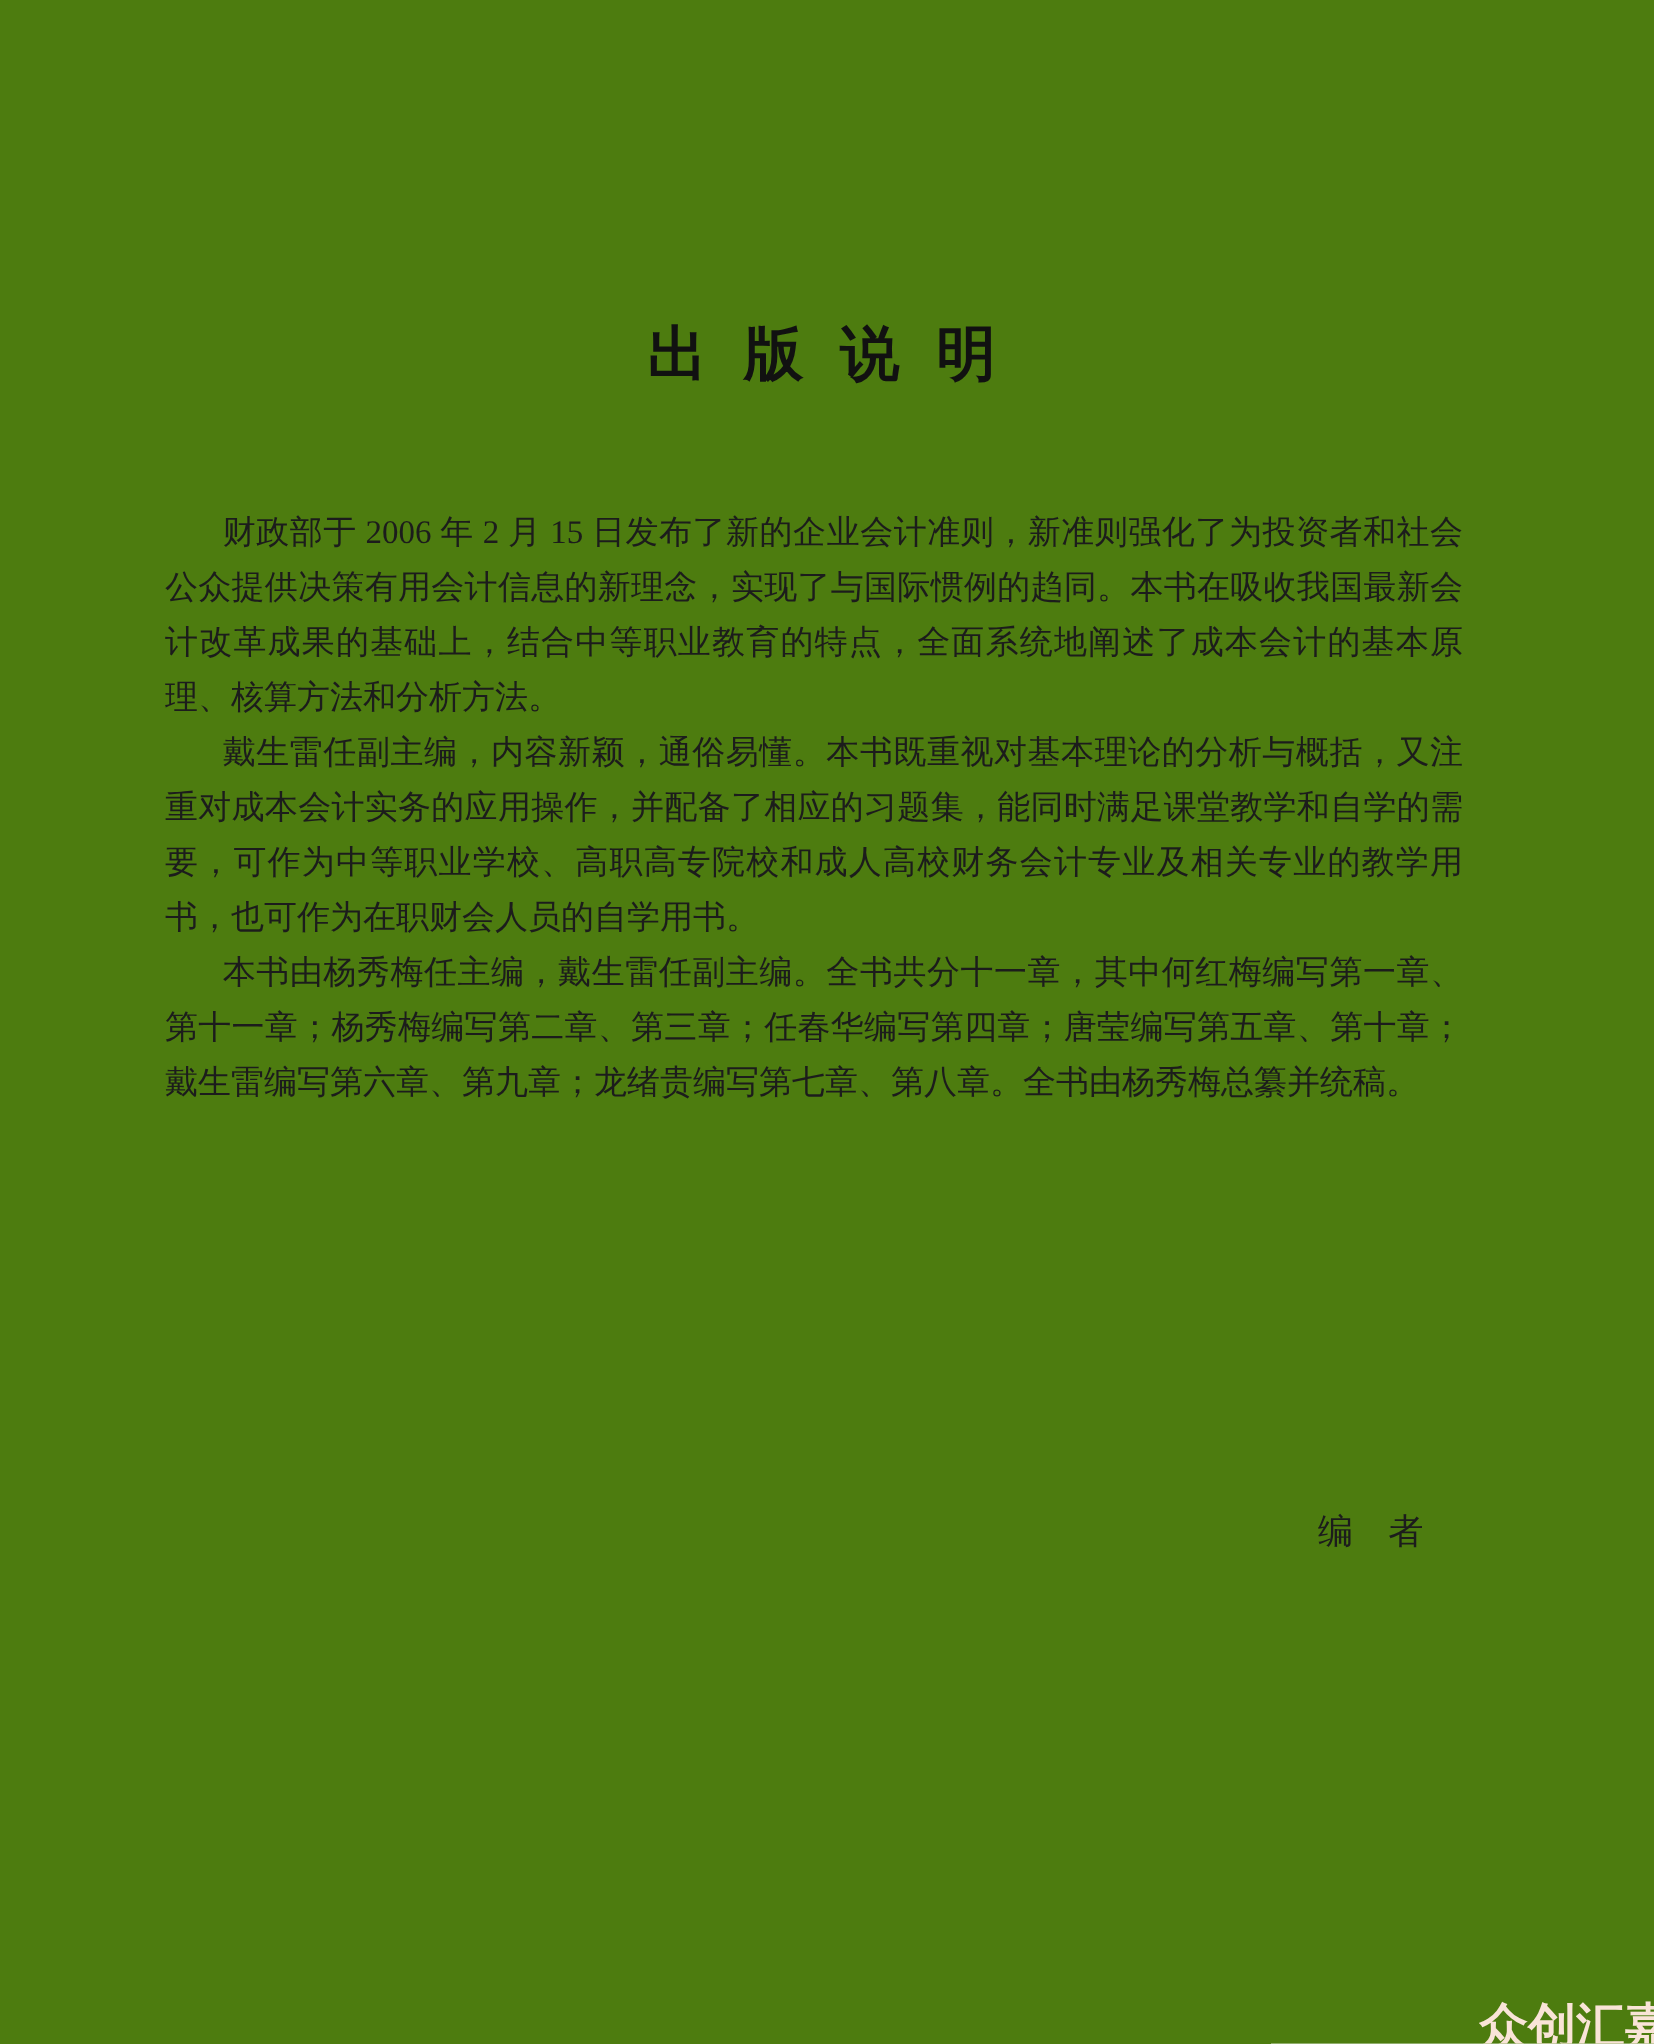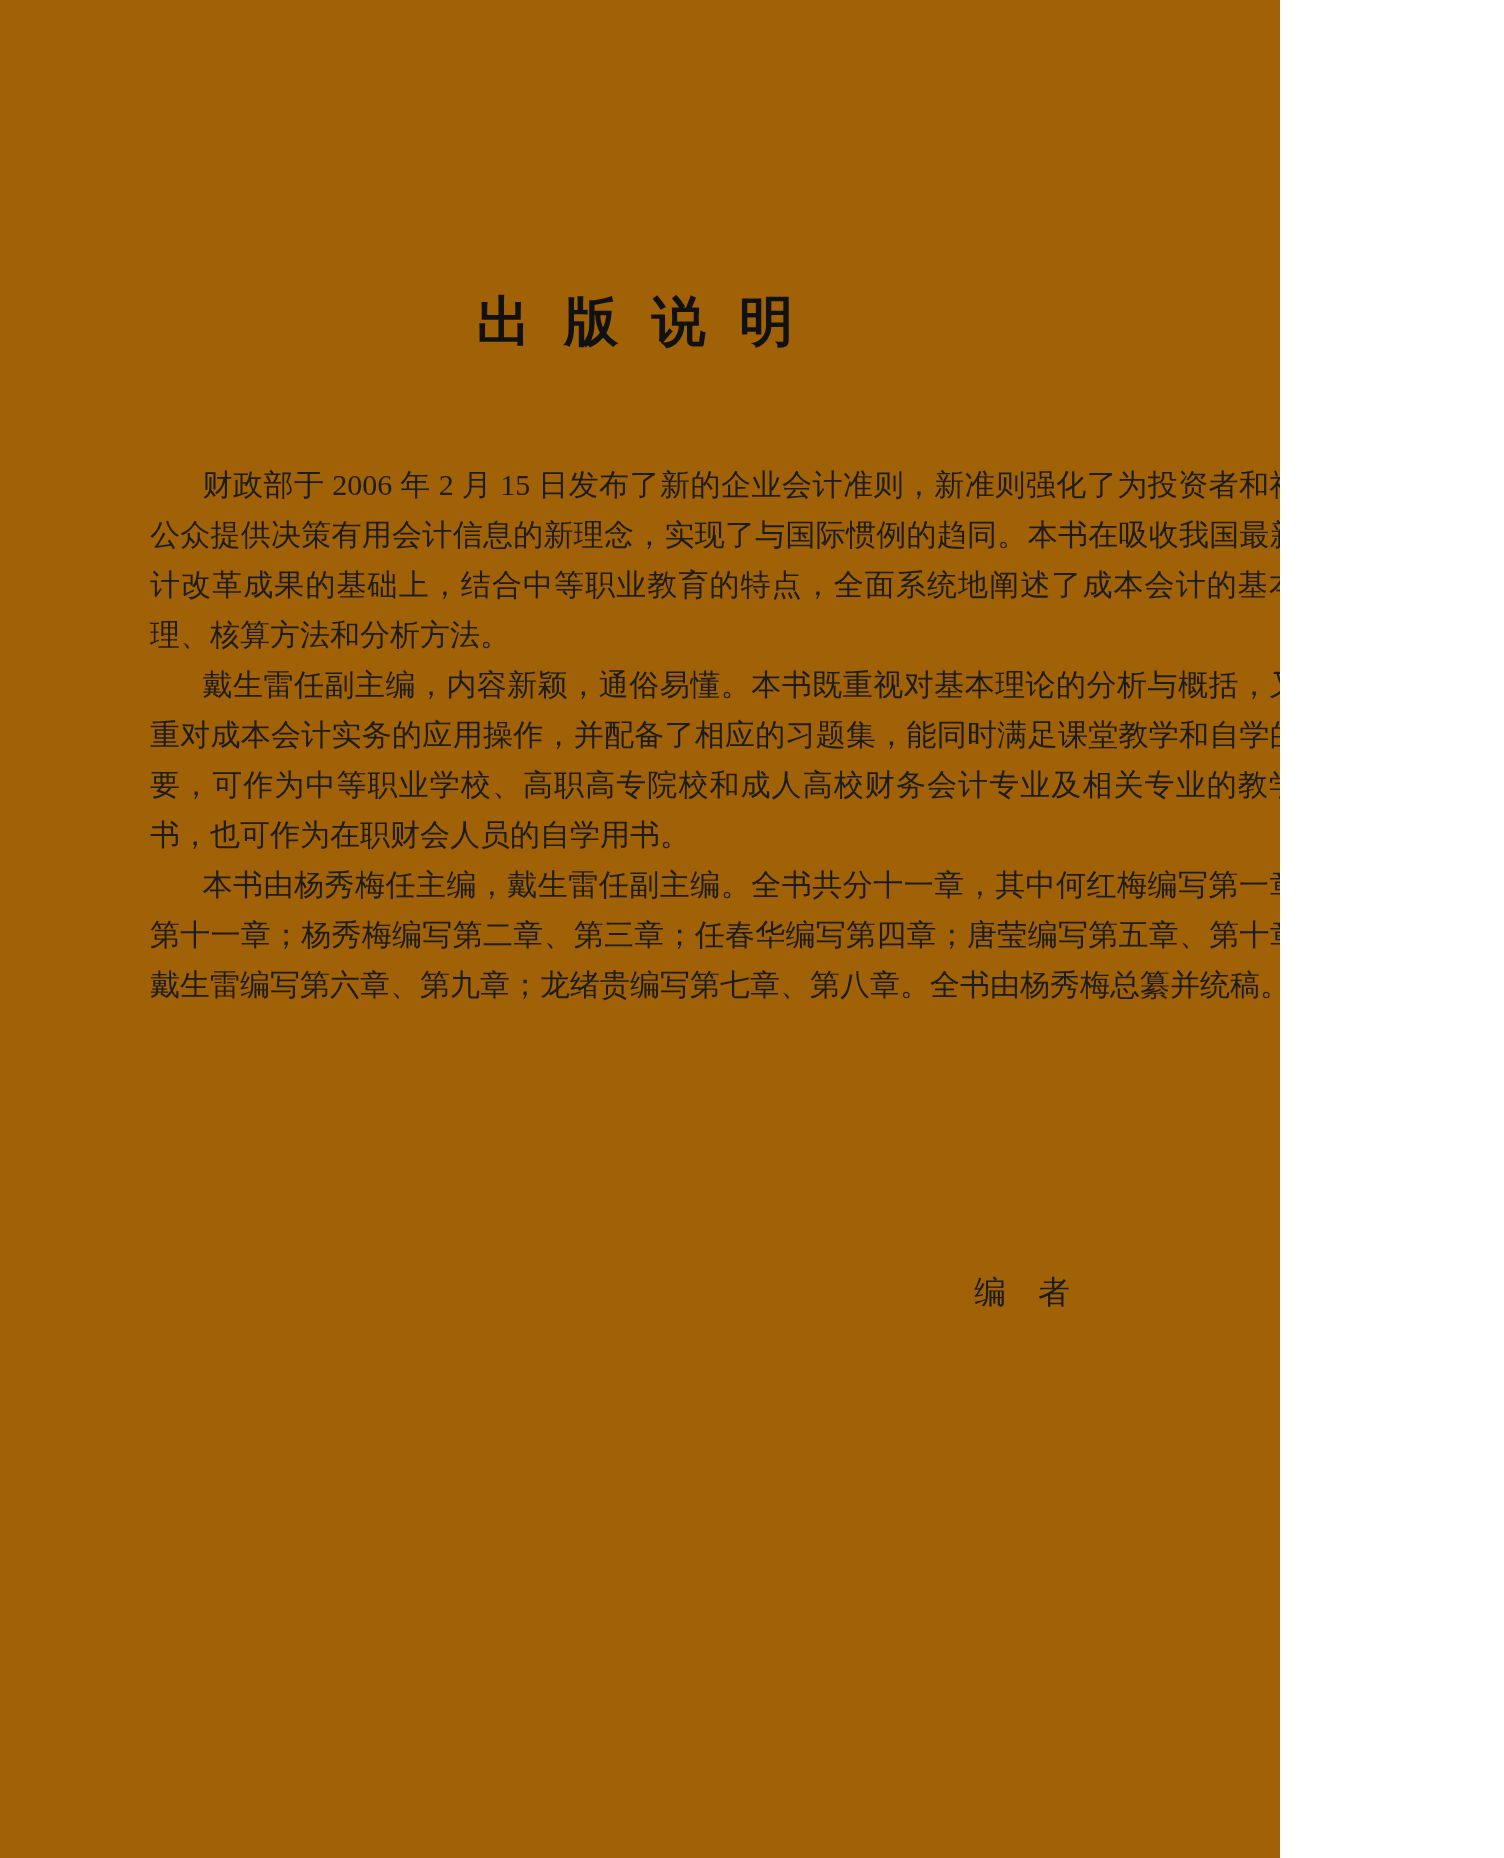--- a/index.html
+++ b/index.html
@@ -2,23 +2,23 @@
 <html lang="zh"><head>
 <meta charset="utf-8">
 <style>
   html, body {
     margin: 0;
     padding: 0;
     background: #ffffff;
   }
   .page {
     position: relative;
-    width: 1280px;
+    width: 1504px;
     height: 1858px;
-    background: #a16207;
+    background: #4d7c0f;
     overflow: hidden;
     font-family: "Liberation Serif", "DejaVu Serif", serif;
     color: #1c1c1c;
   }
   .page-title {
     position: absolute;
     top: 286px;
     left: 0;
     width: 100%;
     margin: 0;
@@ -39,21 +39,21 @@
     text-align: justify;
     color: #1c1c1c;
   }
   .body-text p {
     margin: 0;
     padding: 0;
     text-indent: 1.75em;
   }
   .signature {
     position: absolute;
-    top: 1272px;
+    top: 1372px;
     right: 210px;
     font-size: 32px;
     line-height: 40px;
     color: #1c1c1c;
     white-space: nowrap;
   }
   .watermark {
     position: absolute;
     top: 1820px;
     left: 1345px;

